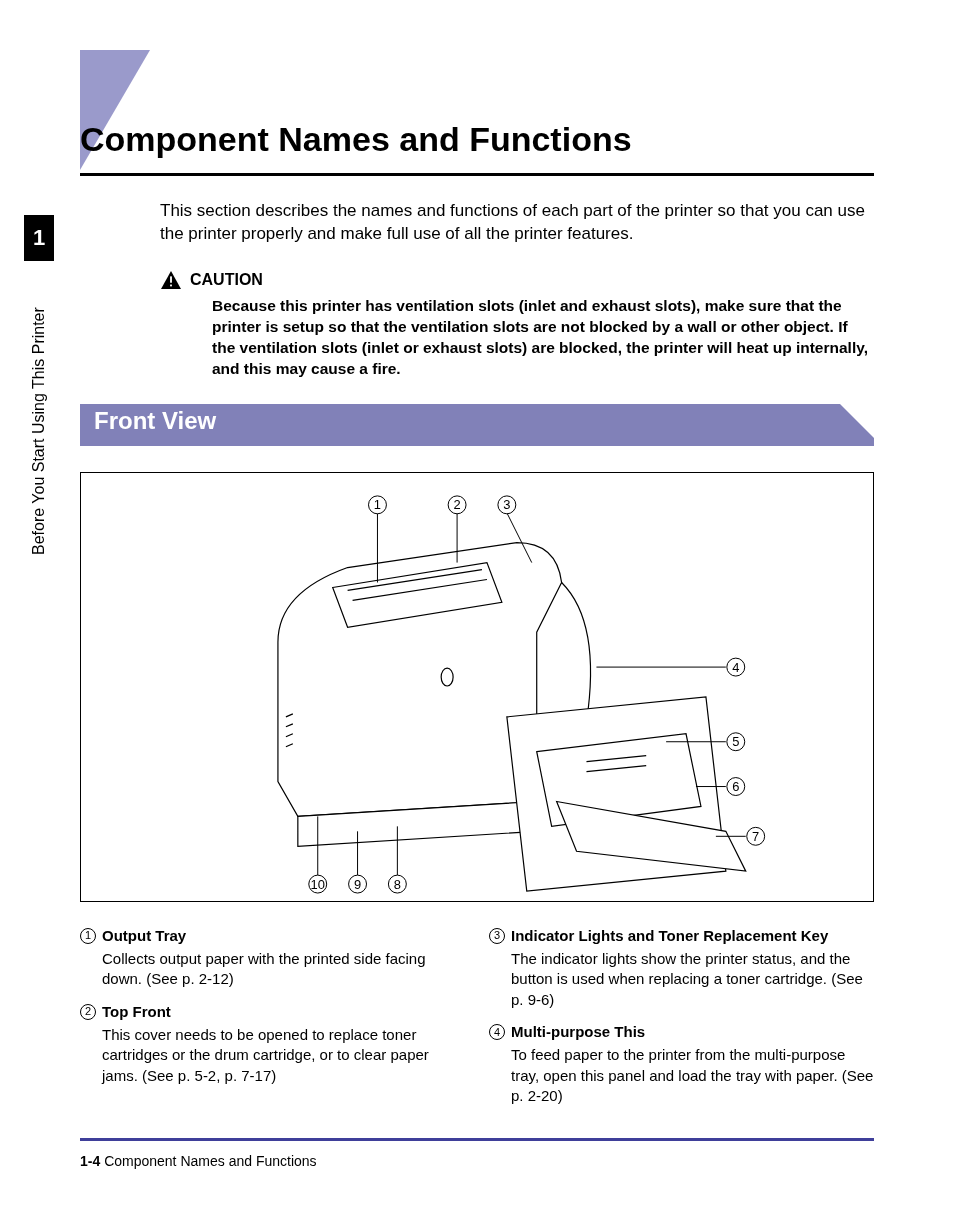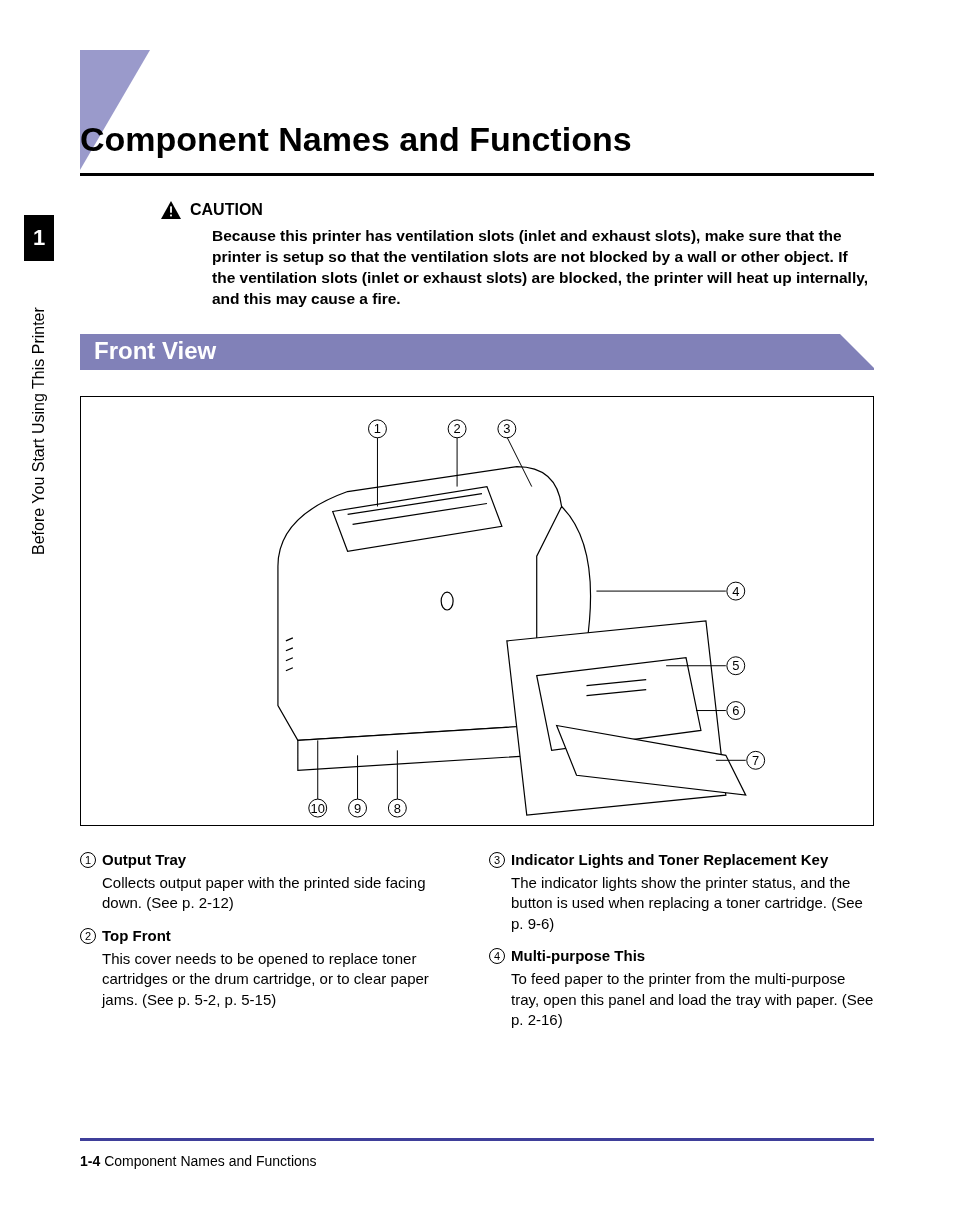--- a/index.html
+++ b/index.html
@@ -93,21 +93,21 @@
     height: 20px;
   }
   .caution-text {
     margin-left: 52px;
     font-weight: bold;
     font-size: 15.5px;
     line-height: 1.35;
   }
   .section-bar {
     position: relative;
-    height: 36px;
+    height: 42px;
     margin-left: 0;
     margin-right: 0;
     margin-bottom: 26px;
   }
   .section-bg {
     position: absolute;
     left: 0; top: 0;
     width: 100%;
     height: 100%;
     background: #8181b8;
@@ -204,20 +204,21 @@
     <span>1</span>
   </div>
   <div class="side-text">Before You Start Using This Printer</div>
 
   <div class="title-wrap">
     <div class="triangle"></div>
     <h1 class="title">Component Names and Functions</h1>
     <hr class="title-rule">
   </div>
 
+  <p class="intro">This section describes the names and functions of each part of the printer so that you can use the printer properly and make full use of all the printer features.</p>
 
   <div class="caution-block">
     <div class="caution-head">
       <svg class="caution-icon" viewBox="0 0 24 22">
         <polygon points="12,1 23,21 1,21" fill="#000"></polygon>
         <rect x="11" y="7" width="2" height="7" fill="#fff"></rect>
         <rect x="11" y="16" width="2" height="2" fill="#fff"></rect>
       </svg>
       <span>CAUTION</span>
     </div>
@@ -306,37 +307,37 @@
           <span class="circ-num">1</span>
           <span>Output Tray</span>
         </div>
         <div class="item-body">Collects output paper with the printed side facing down. (See p. 2-12)</div>
       </div>
       <div class="item">
         <div class="item-head">
           <span class="circ-num">2</span>
           <span>Top Front</span>
         </div>
-        <div class="item-body">This cover needs to be opened to replace toner cartridges or the drum cartridge, or to clear paper jams. (See p. 5-2, p. 5-15)</div>
+        <div class="item-body">This cover needs to be opened to replace toner cartridges or the drum cartridge, or to clear paper jams. (See p. 5-2, p. 7-17)</div>
       </div>
     </div>
     <div class="col">
       <div class="item">
         <div class="item-head">
           <span class="circ-num">3</span>
           <span>Indicator Lights and Toner Replacement Key</span>
         </div>
         <div class="item-body">The indicator lights show the printer status, and the button is used when replacing a toner cartridge. (See p. 9-6)</div>
       </div>
       <div class="item">
         <div class="item-head">
           <span class="circ-num">4</span>
           <span>Multi-purpose This</span>
         </div>
-        <div class="item-body">To feed paper to the printer from the multi-purpose tray, open this panel and load the tray with paper. (See p. 2-16)</div>
+        <div class="item-body">To feed paper to the printer from the multi-purpose tray, open this panel and load the tray with paper. (See p. 2-20)</div>
       </div>
     </div>
   </div>
 
   <hr class="footer-rule">
   <div class="footer">
     <span class="pn">1-4</span>
     <span>Component Names and Functions</span>
   </div>
 

